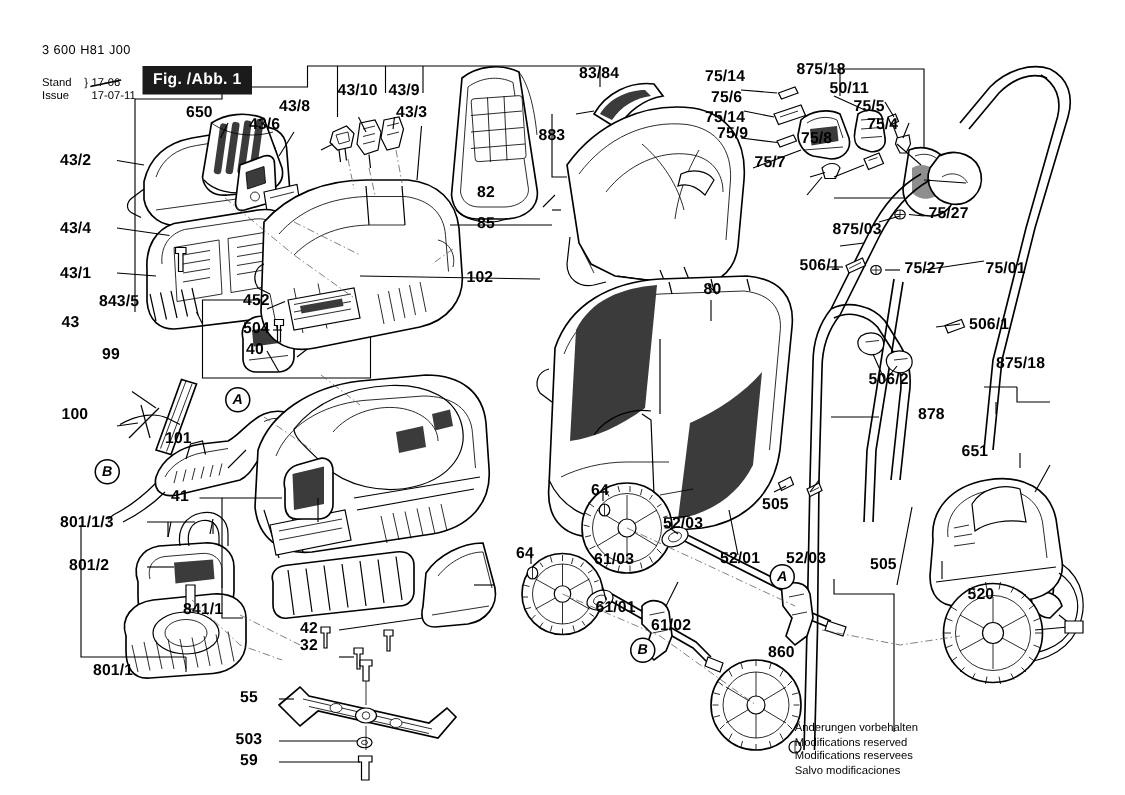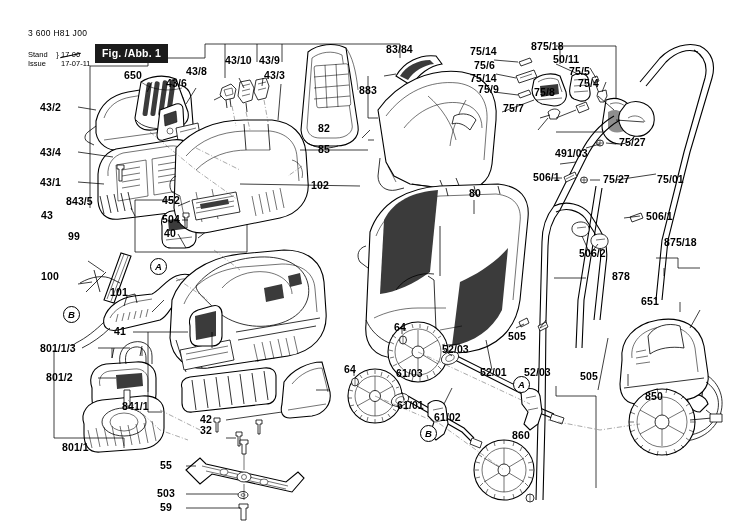--- a/index.html
+++ b/index.html
@@ -720,42 +720,48 @@
   <div class="lab" style="left:531px;top:41px">875/18</div>
   <div class="lab" style="left:553px;top:54px">50/11</div>
   <div class="lab" style="left:569px;top:66px">75/5</div>
   <div class="lab" style="left:578px;top:78px">75/4</div>
   <div class="lab" style="left:534px;top:87px">75/8</div>
   <div class="lab" style="left:503px;top:103px">75/7</div>
 
   <div class="lab" style="left:619px;top:137px">75/27</div>
   <div class="lab" style="left:603px;top:174px">75/27</div>
   <div class="lab" style="left:657px;top:174px">75/01</div>
-  <div class="lab" style="left:555px;top:148px">491/03</div>
+  <div class="lab" style="left:555px;top:148px">875/03</div>
   <div class="lab" style="left:533px;top:172px">506/1</div>
   <div class="lab" style="left:646px;top:211px">506/1</div>
   <div class="lab" style="left:579px;top:248px">506/2</div>
   <div class="lab" style="left:612px;top:271px">878</div>
   <div class="lab" style="left:664px;top:237px">875/18</div>
   <div class="lab" style="left:641px;top:296px">651</div>
 
   <div class="lab" style="left:469px;top:188px">80</div>
   <div class="lab" style="left:508px;top:331px">505</div>
   <div class="lab" style="left:580px;top:371px">505</div>
 
   <div class="lab" style="left:394px;top:322px">64</div>
   <div class="lab" style="left:344px;top:364px">64</div>
   <div class="lab" style="left:442px;top:344px">52/03</div>
   <div class="lab" style="left:480px;top:367px">52/01</div>
   <div class="lab" style="left:524px;top:367px">52/03</div>
   <div class="lab" style="left:396px;top:368px">61/03</div>
   <div class="lab" style="left:397px;top:400px">61/01</div>
   <div class="lab" style="left:434px;top:412px">61/02</div>
-  <div class="lab" style="left:645px;top:391px">850</div>
+  <div class="lab" style="left:645px;top:391px">520</div>
   <div class="lab" style="left:512px;top:430px">860</div>
 
   <div class="mark" style="left:150px;top:258px">A</div>
   <div class="mark" style="left:63px;top:306px">B</div>
   <div class="mark" style="left:513px;top:376px">A</div>
   <div class="mark" style="left:420px;top:425px">B</div>
 
+  <div class="legal">
+    <div>Änderungen vorbehalten</div>
+    <div>Modifications reserved</div>
+    <div>Modifications reservees</div>
+    <div>Salvo modificaciones</div>
+  </div>
 
 </div>
 
 </body></html>

